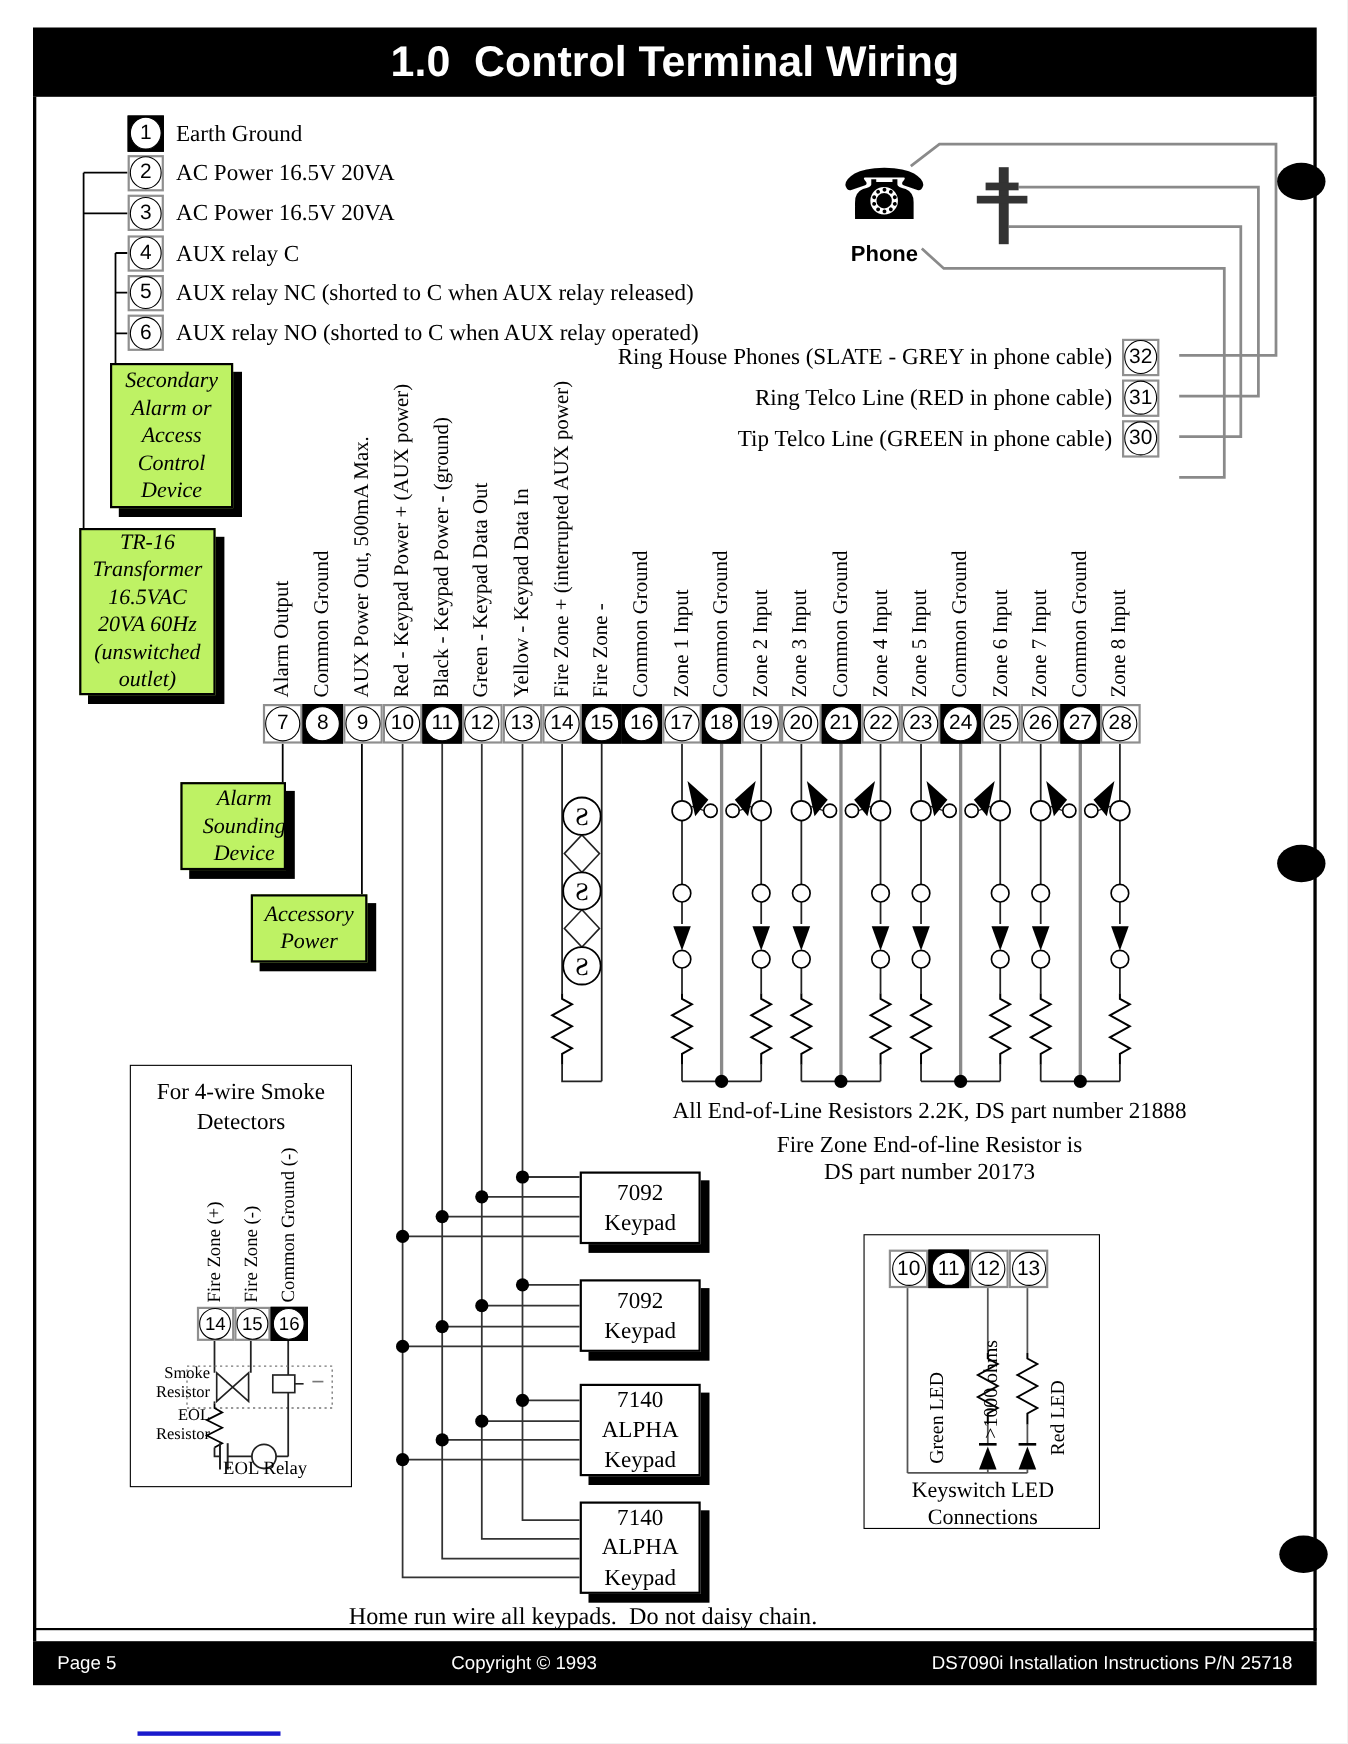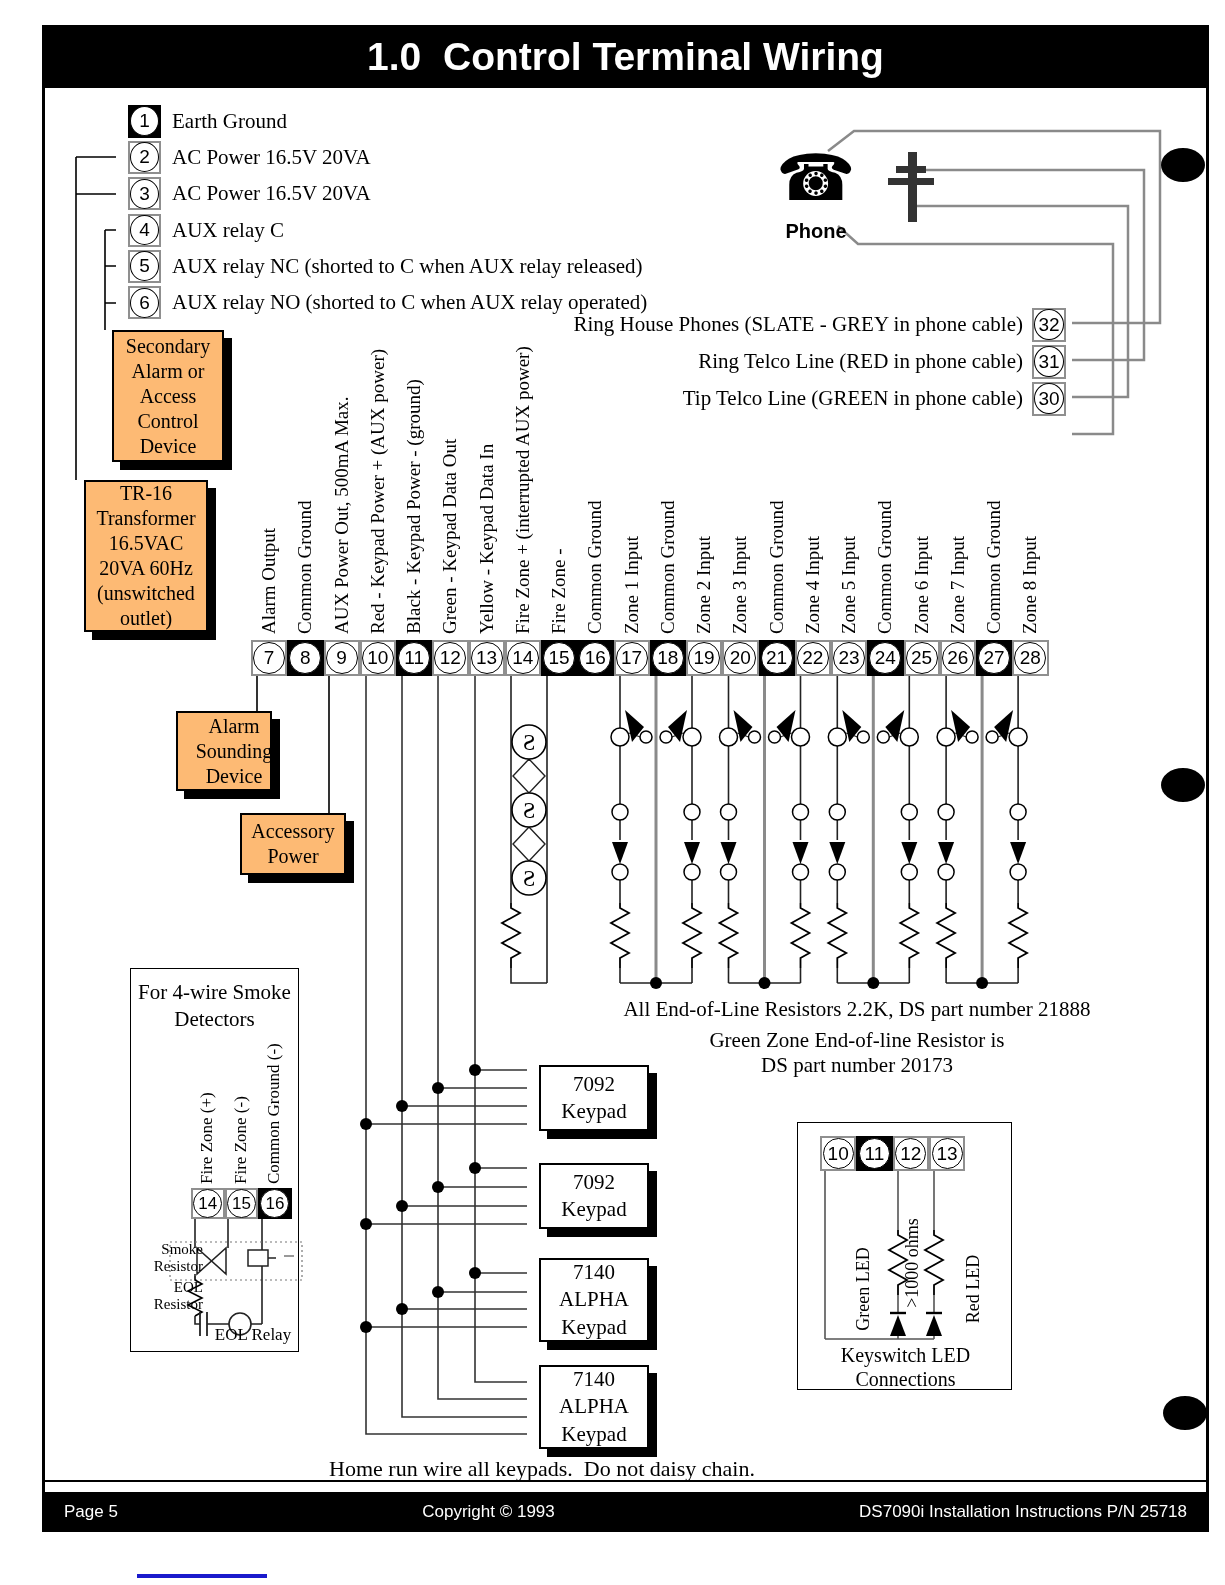--- a/index.html
+++ b/index.html
@@ -1,20 +1,20 @@
 <!DOCTYPE html>
 <html><head>
 <meta charset="utf-8">
 <style>
   html,body{margin:0;padding:0;background:#e8e8e8;}
   .page{position:relative;width:1225px;height:1585px;background:#fff;overflow:hidden;
         font-family:"Liberation Serif",serif;color:#000;}
   .abs{position:absolute;}
   svg.layer{position:absolute;left:0;top:0;z-index:1;}
-  .z2{z-index:2;margin-left:12px;}
+  .z2{z-index:2;}
   
   .titlebar{left:30px;top:25px;width:1167px;height:63px;background:#000;color:#fff;
     display:flex;align-items:center;justify-content:center;
     font-family:"Liberation Sans",sans-serif;font-weight:bold;font-size:39px;white-space:pre;}
   .frame{background:#000;}
   .footer{left:30px;top:1492px;width:1167px;height:40px;background:#000;color:#fff;
     display:flex;align-items:center;font-family:"Liberation Sans",sans-serif;font-size:17px;
     padding:0 22px;box-sizing:border-box;}
   .footer .mid{flex:1;text-align:center;}
   
@@ -36,23 +36,23 @@
   .strip{left:239px;top:640px;display:flex;}
   .tcell{width:36.25px;height:36px;border:2px solid #8f8f8f;background:#fff;box-sizing:border-box;
     display:flex;align-items:center;justify-content:center;flex:none;}
   .tcell.black{background:#000;border-color:#000;}
   .tcell .tnum{width:30px;height:30px;}
   .vlabels{left:239px;top:634px;display:flex;}
   .vcell{width:36.25px;height:0;position:relative;flex:none;}
   .vlab{position:absolute;left:29px;bottom:0;transform-origin:0 100%;transform:rotate(-90deg);
     white-space:nowrap;font-size:19px;}
   
-  .dbox{border:2px solid #000;background:#fdba74;box-shadow:8px 8px 0 #000;
+  .dbox{border:2px solid #000;background:#bef264;box-shadow:8px 8px 0 #000;
     display:flex;align-items:center;justify-content:center;text-align:center;
-    font-size:20px;line-height:1.25;box-sizing:border-box;padding:4px;}
+    font-size:20px;line-height:1.25;box-sizing:border-box;padding:4px;font-style:italic;}
   
   .obox{border:1.6px solid #000;background:transparent;box-sizing:border-box;}
   .smoke-title{left:0;top:10px;width:100%;text-align:center;font-size:21px;line-height:1.3;}
   .sterm{left:60px;top:219px;display:flex;}
   .scell{width:33.6px;height:31px;border:2px solid #8f8f8f;background:#fff;box-sizing:border-box;
     display:flex;align-items:center;justify-content:center;flex:none;}
   .scell.black{background:#000;border-color:#000;}
   .scell .tnum{width:27px;height:27px;font-size:17px;}
   .svlabels{left:60px;top:215px;display:flex;}
   .svcell{width:33.6px;height:0;position:relative;flex:none;}
@@ -412,24 +412,24 @@
     </div>
       <div class="tcell black">
       <span class="tnum">27</span>
     </div>
       <div class="tcell">
       <span class="tnum">28</span>
     </div>
     </div>
 
   <div class="abs note z2" style="top:997px;">All End-of-Line Resistors 2.2K, DS part number 21888</div>
-  <div class="abs note z2" style="top:1028px;">Green Zone End-of-line Resistor is</div>
+  <div class="abs note z2" style="top:1028px;">Fire Zone End-of-line Resistor is</div>
   <div class="abs note z2" style="top:1053px;">DS part number 20173</div>
 
-  <div class="abs obox z2" style="left:118px;top:968px;width:169px;height:384px;">
+  <div class="abs obox z2" style="left:118px;top:968px;width:202px;height:384px;">
     <div class="abs smoke-title">For 4-wire Smoke Detectors</div>
     <div class="abs svlabels">
 
     <div class="svcell">
         <span class="svlab">Fire Zone (+)</span>
       </div>
         <div class="svcell">
         <span class="svlab">Fire Zone (-)</span>
       </div>
         <div class="svcell">

